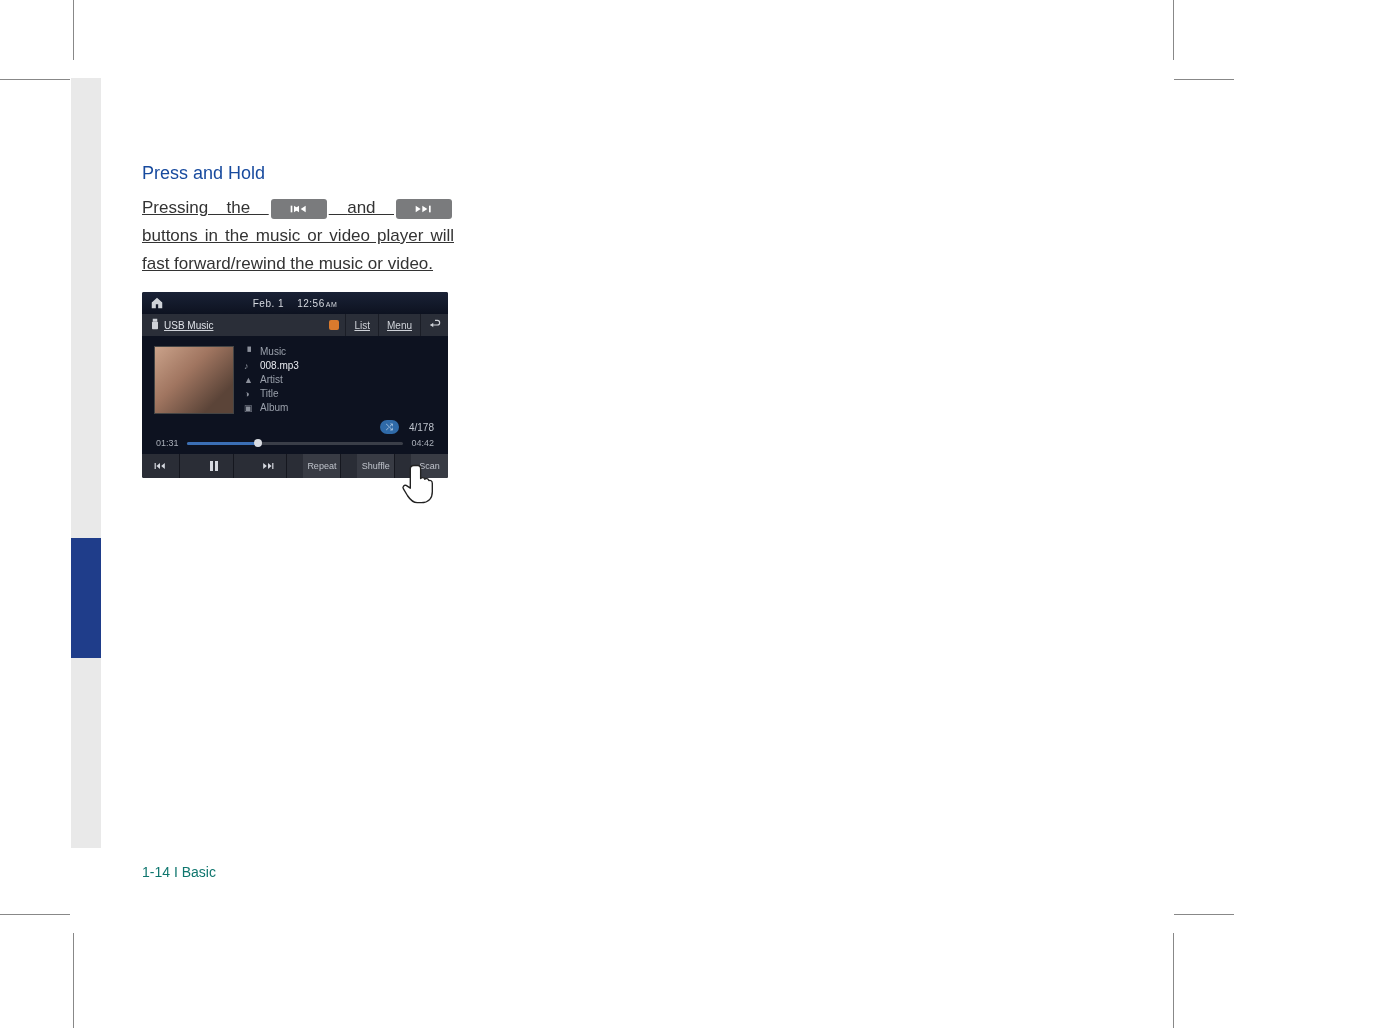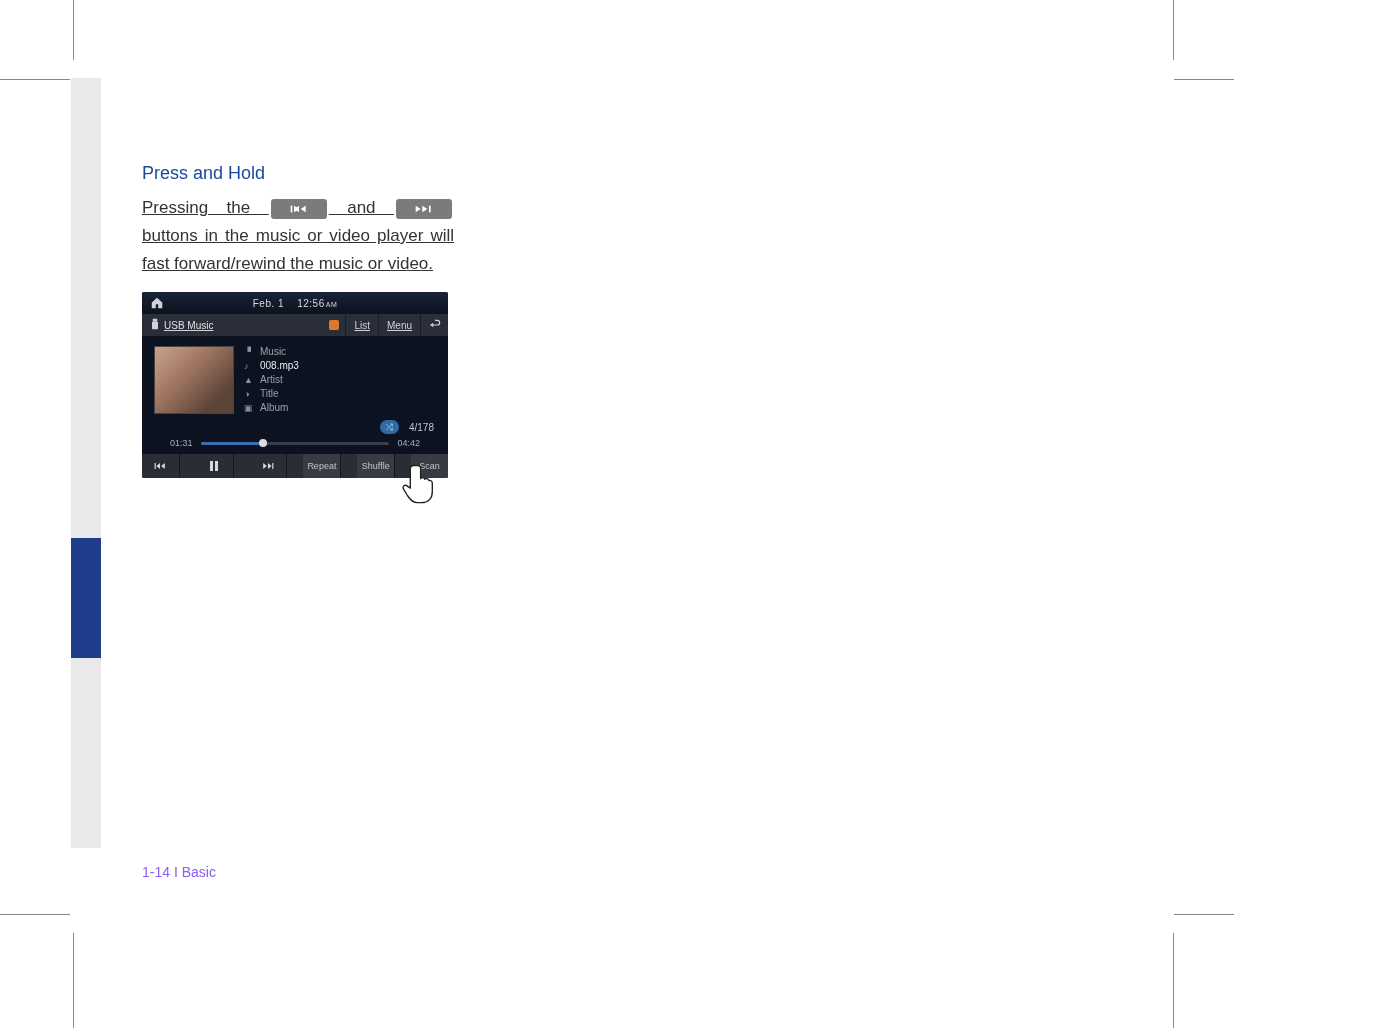--- a/index.html
+++ b/index.html
@@ -98,21 +98,21 @@
   }
   .meta { flex:1; font-size:10px; color:#9aa0ab; }
   .meta-row { display:flex; align-items:center; gap:6px; margin-bottom:3px; }
   .meta-row .ic { width:10px; color:#8b909b; font-size:9px; }
   .meta-row.bright { color:#e8eaef; }
 
   .shot-sub { display:flex; align-items:center; justify-content:flex-end; padding:0 14px 4px; gap:10px; font-size:10px; }
   .shuffle-badge { background:#2f6aa8; color:#cfe1f3; border-radius:8px; padding:0 6px; font-size:9px; line-height:14px; }
   .count { color:#bfc4cd; font-size:10px; }
 
-  .progress-row { display:flex; align-items:center; gap:8px; padding:0 28px 6px; font-size:9px; color:#a9aeb8; }
+  .progress-row { display:flex; align-items:center; gap:8px; padding:0 14px 6px; font-size:9px; color:#a9aeb8; }
   .progress-track { flex:1; height:3px; background:#3a3e48; position:relative; border-radius:2px; }
   .progress-fill { position:absolute; left:0; top:0; height:100%; width:33%; background:#3b6fb5; border-radius:2px; }
   .progress-thumb { position:absolute; left:33%; top:50%; width:8px; height:8px; margin:-4px 0 0 -4px; background:#d9dce2; border-radius:50%; }
 
   .shot-controls { display:flex; height:24px; background:#2a2d36;gap:16px; }
   .ctrl {
     flex:1; display:flex; align-items:center; justify-content:center;
     border-right:1px solid #15171f;
     color:#d6d9e0; font-size:9px;
   }
@@ -123,21 +123,21 @@
   .hand {
     position:absolute;
     margin-top:-18px;
     margin-left:258px;
     width:44px; height:44px;
   }
 
   .footer {
     position:absolute;
     left:142px; bottom:148px;
-    font-size:14px; color:#8b5cf6;
+    font-size:14px; color:#0f766e;
   }
 </style>
 </head>
 <body>
 
 <div class="crop-h-top"></div>
 <div class="crop-h-top2"></div>
 <div class="crop-v-left"></div>
 <div class="crop-v-right"></div>
 <div class="crop-h-bot"></div>

